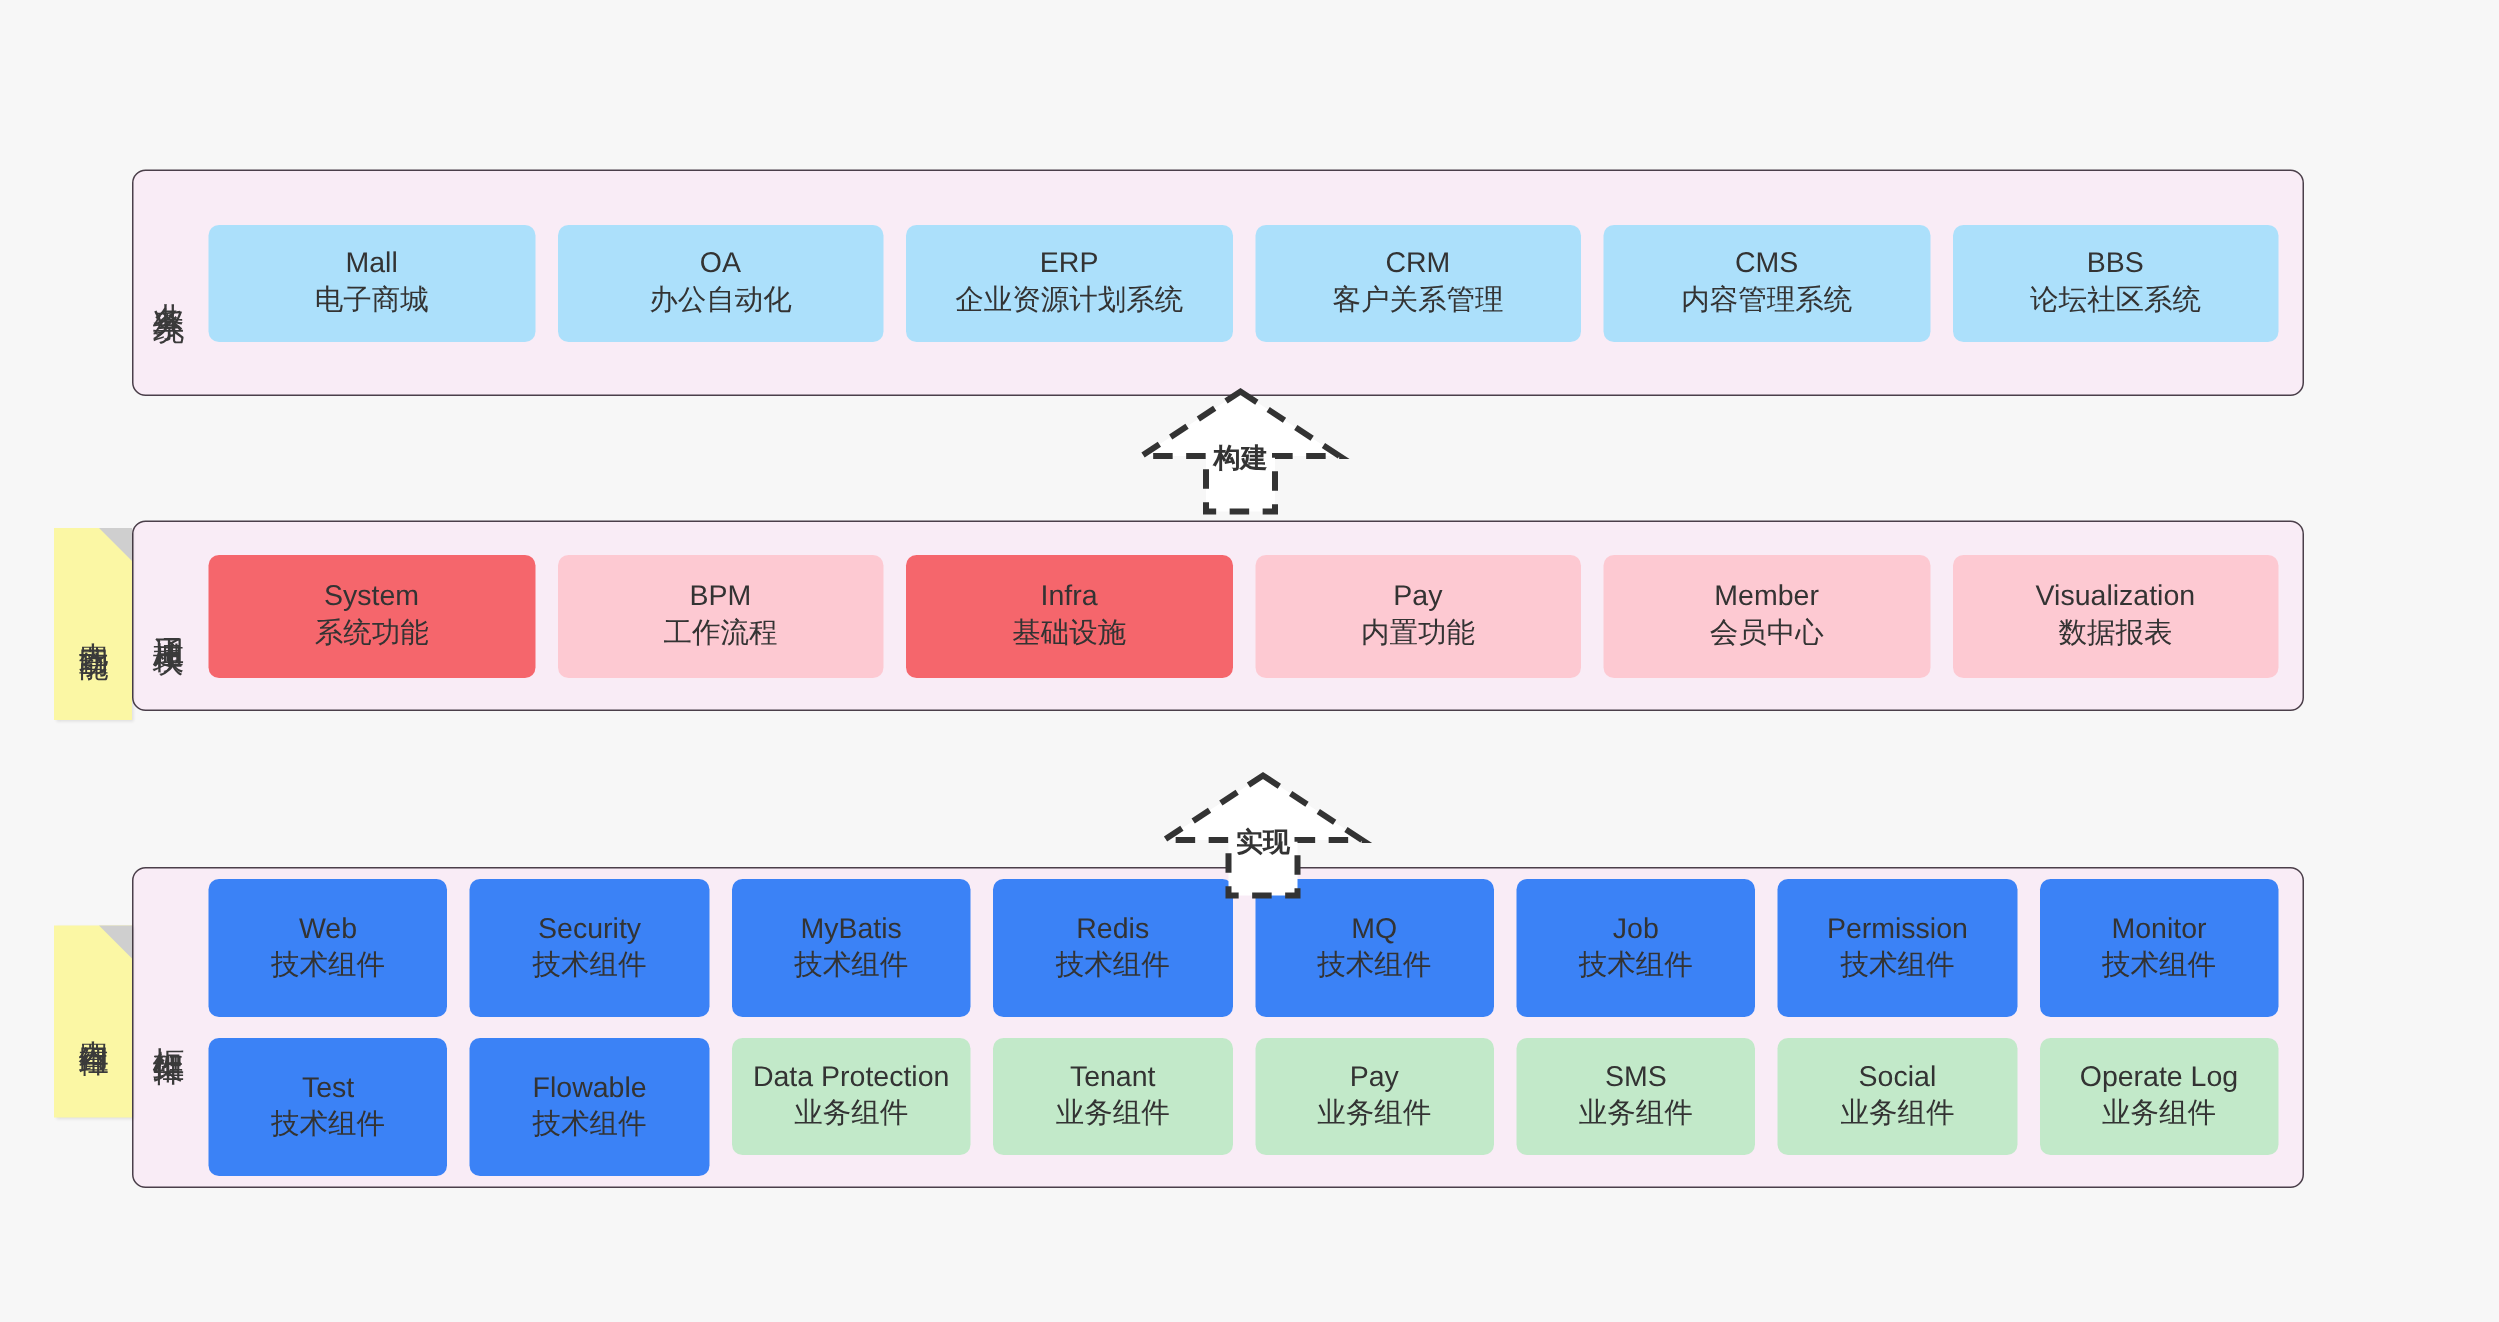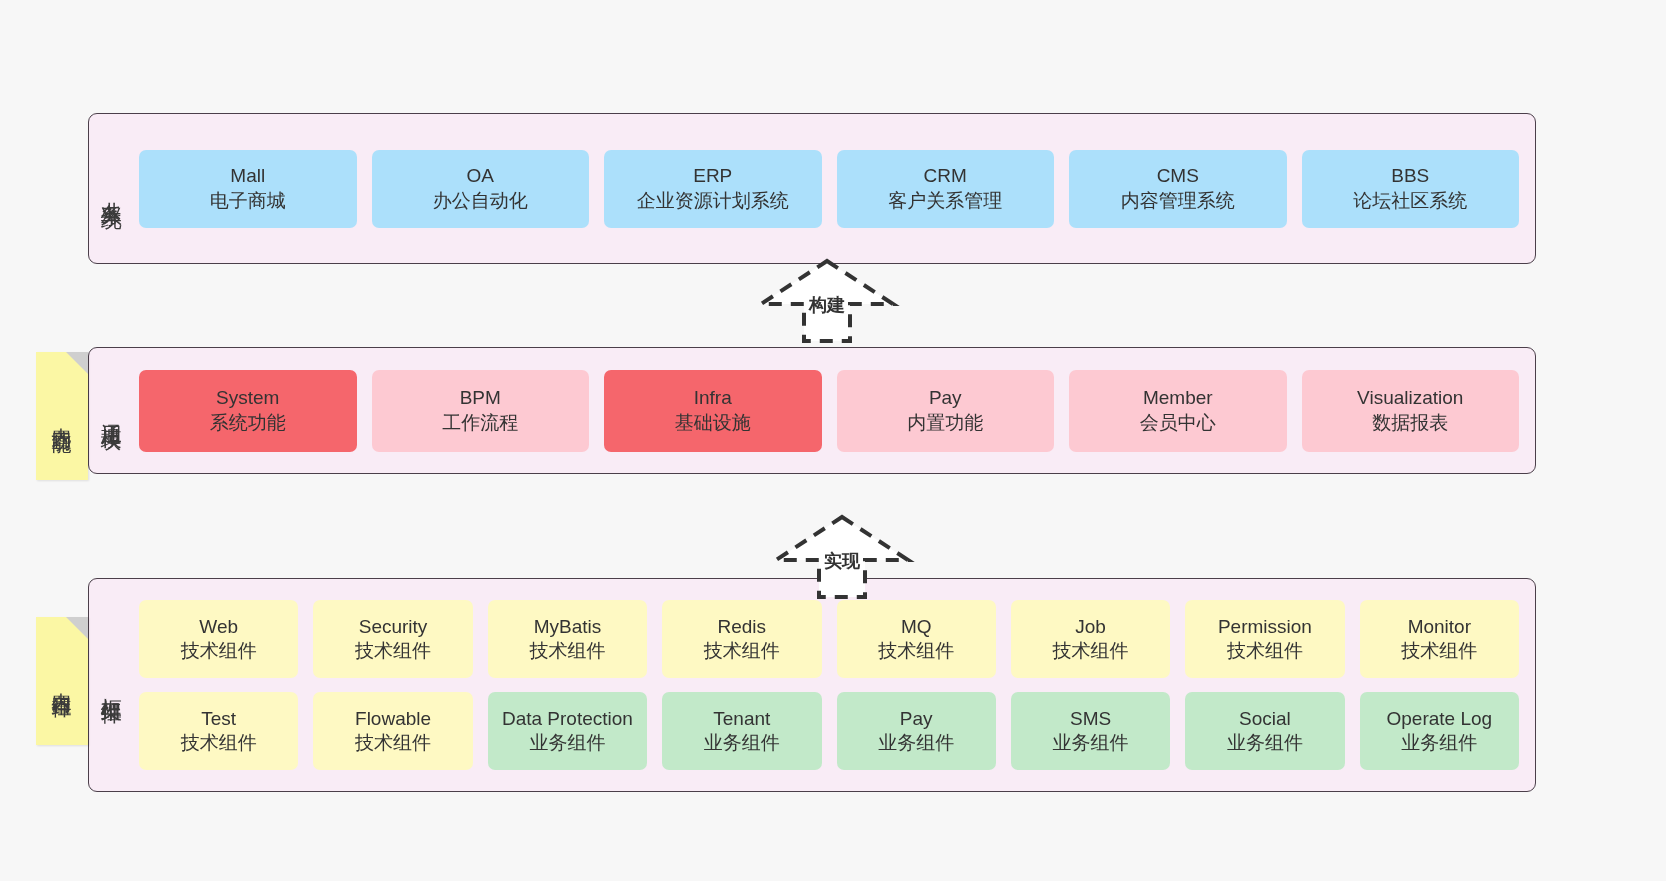--- a/index.html
+++ b/index.html
@@ -73,21 +73,21 @@
     color: #333333;
     box-sizing: border-box;
     padding: 6px 4px;
   }
   .card .t1 { display: block; }
   .card .t2 { display: block; }
 
   .c-blue   { background: #ace0fb; height: 78px; }
   .c-red    { background: #f5666c; height: 82px; }
   .c-pink   { background: #fdc9d2; height: 82px; }
-  .c-green  { background: #fef9c3; height: 78px; }
+  .c-green  { background: #3b82f6; height: 92px; }
   .c-lgreen { background: #c2e9c9; height: 78px; }
 
   
   .note {
     position: absolute;
     background: #fbf7a4;
     box-sizing: border-box;
     display: flex;
     align-items: center;
     justify-content: center;

